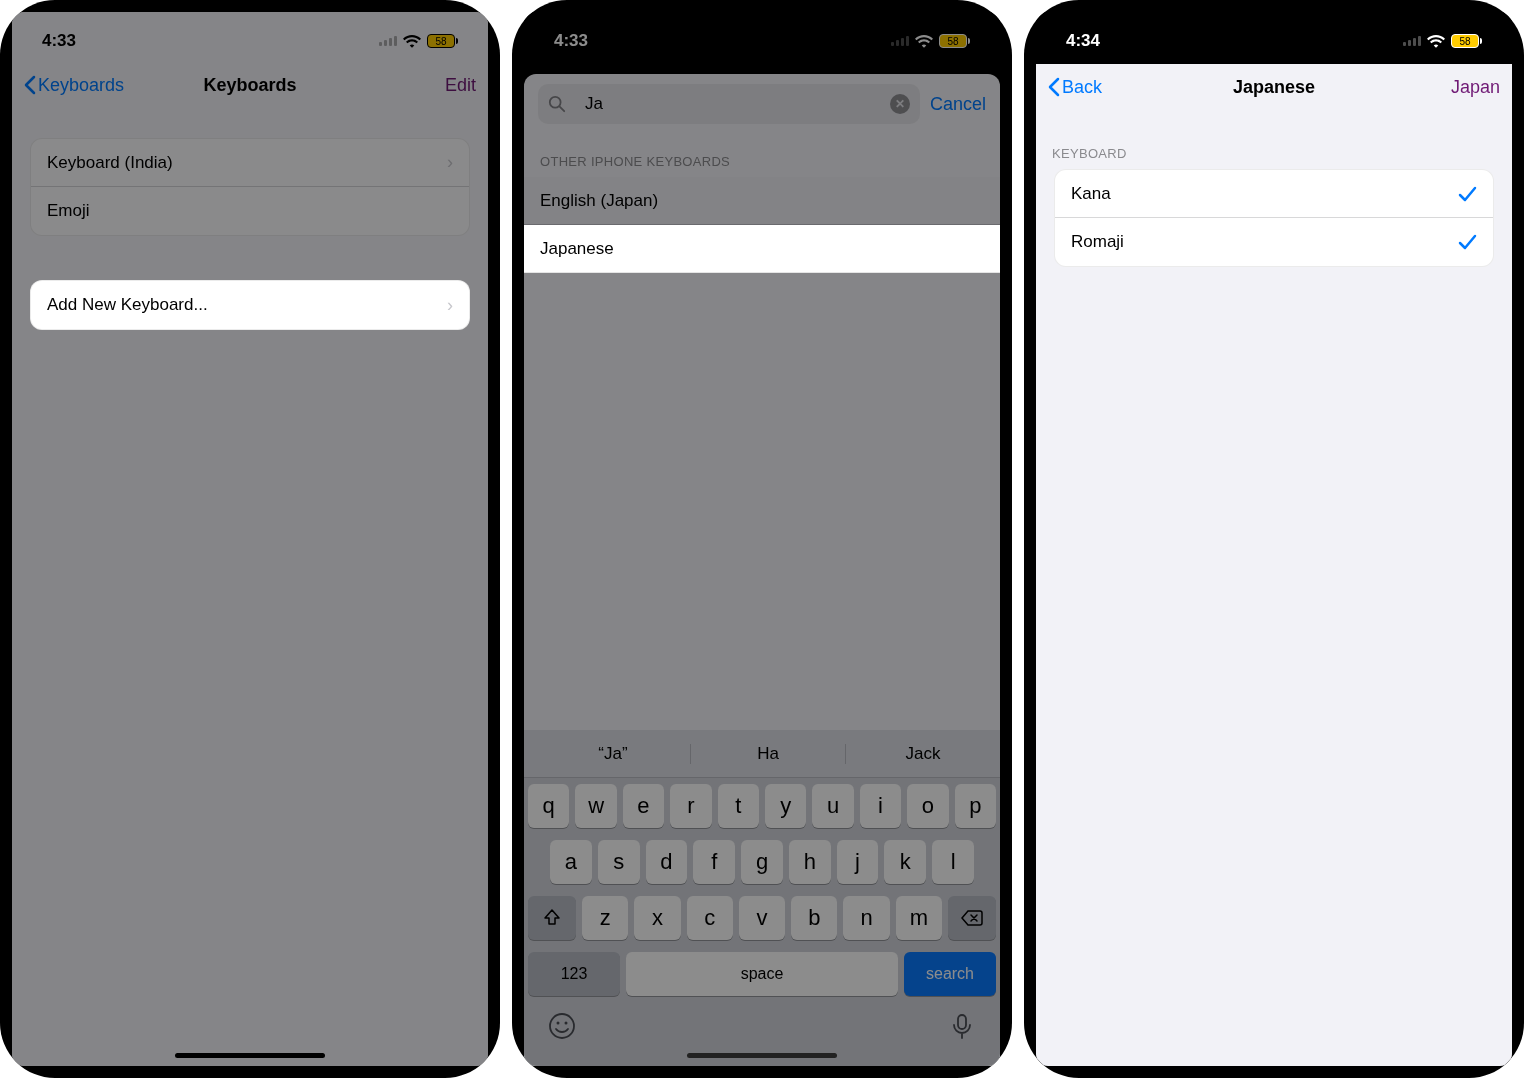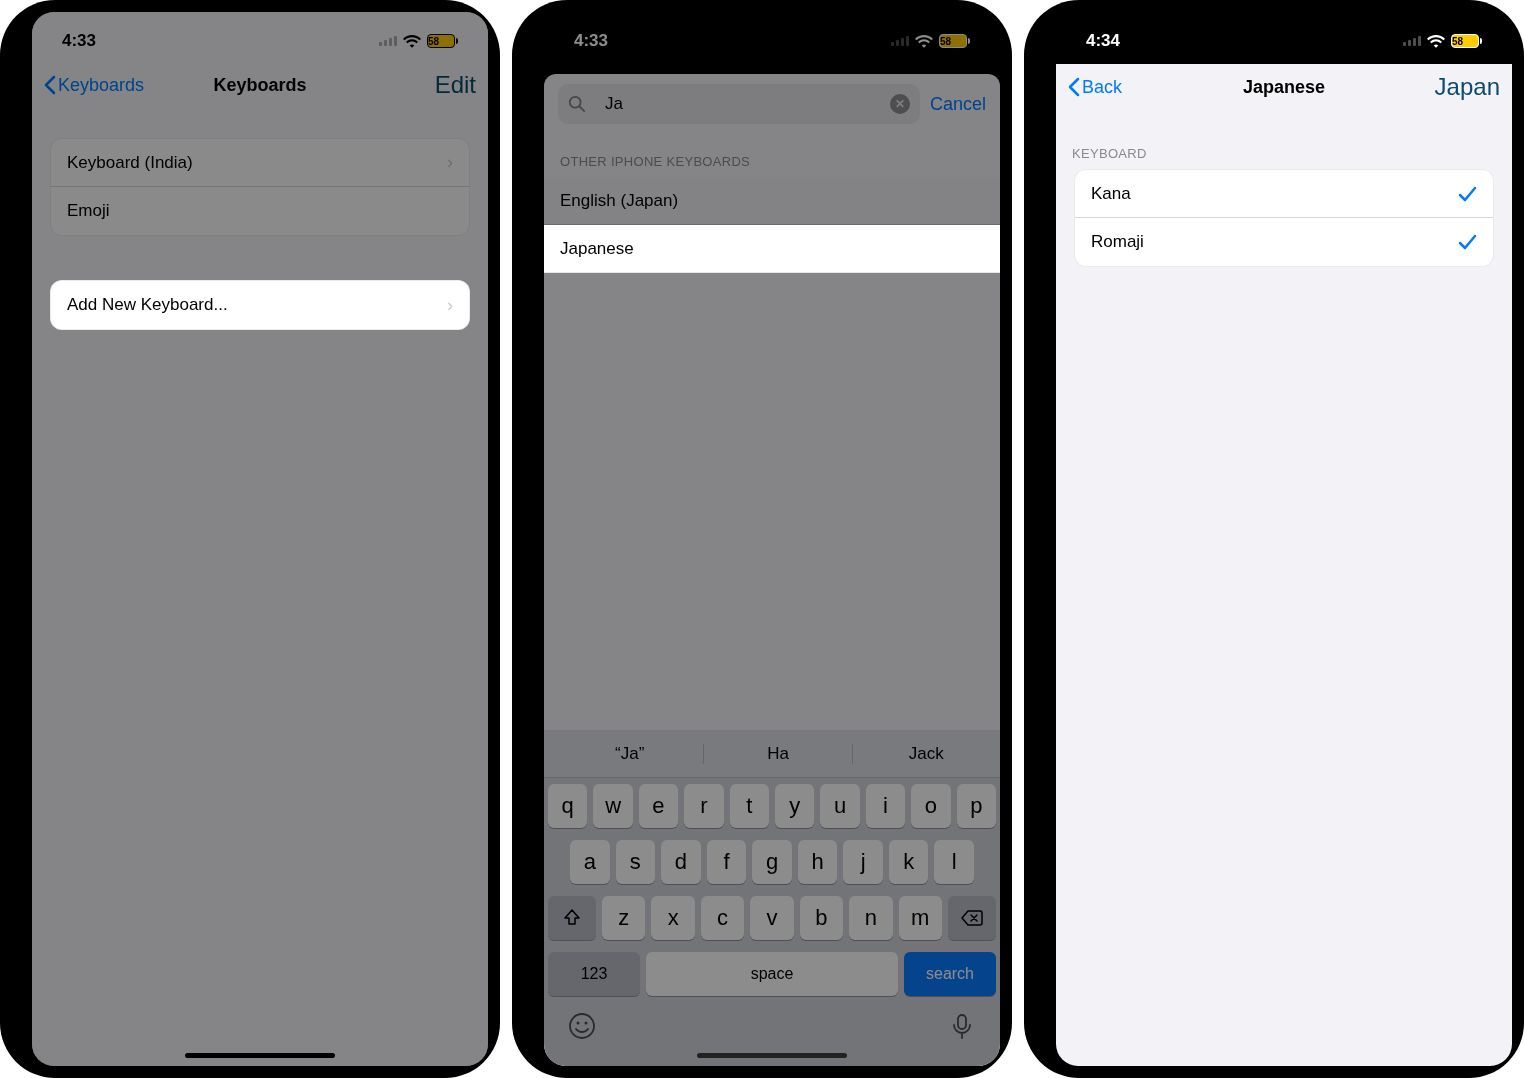--- a/index.html
+++ b/index.html
@@ -1,35 +1,35 @@
 <!DOCTYPE html>
 <html><head>
 <meta charset="utf-8">
 <style>
   * { box-sizing: border-box; margin: 0; padding: 0; font-family: -apple-system, BlinkMacSystemFont, "Segoe UI", Helvetica, Arial, sans-serif; }
   body { background: #fff; display: flex; gap: 12px; padding: 0; width: 1524px; height: 1078px; }
   .phone { position: relative; width: 500px; height: 1078px; background: #000; border-radius: 55px; overflow: hidden; flex-shrink: 0; }
-  .screen { position: absolute; inset: 12px; background: #f2f2f7; border-radius: 22px; overflow: hidden; margin-left: 20px; }
+  .screen { position: absolute; inset: 12px; background: #f2f2f7; border-radius: 12px; overflow: hidden; }
   .dim::after { content: ""; position: absolute; inset: 0; background: rgba(0,0,0,0.45); pointer-events: none; z-index: 5; }
   .status-bar { height: 50px; display: flex; align-items: center; justify-content: space-between; padding: 8px 30px 0; font-size: 17px; font-weight: 600; }
   .black-top .status-bar { background:#000; color:#fff; }
   .black-top .screen { background:#000; }
   .status-right { display: flex; align-items: center; gap: 6px; }
   .dots { display:flex; gap:2px; align-items:flex-end; }
   .dots span { width:3px; border-radius:1px; background: currentColor; opacity:.3; }
   .dots span:nth-child(1){height:4px}.dots span:nth-child(2){height:6px}.dots span:nth-child(3){height:8px}.dots span:nth-child(4){height:10px}
   .wifi-icon { width:18px; height:14px; }
   .battery { display:flex; align-items:center; gap:1px; }
-  .battery-body { width: 28px; height: 14px; border: 1.5px solid currentColor; border-radius: 4px; position: relative; background: #ffcc00; color:#000; display:flex; align-items:center; font-size:10px; font-weight:700; }
+  .battery-body { width: 28px; height: 14px; border: 1.5px solid currentColor; border-radius: 4px; position: relative; background: #ffcc00; color:#000; display:flex; align-items:center; justify-content:center; font-size:10px; font-weight:400; }
   .black-top .battery-body { border-color:#fff; }
   .battery-tip { width:2px; height:6px; background: currentColor; border-radius: 0 2px 2px 0; }
   .nav-bar { height: 46px; display: flex; align-items: center; justify-content: space-between; padding: 0 12px; position: relative; }
   .nav-title { position:absolute; left:0; right:0; text-align:center; font-size: 18px; font-weight: 600; pointer-events:none; }
   .nav-left { display:flex; align-items:center; color:#007aff; font-size:18px; gap:2px; z-index:1; }
-  .nav-right { color:#0c4a6e; font-size:24px; z-index:1; }
+  .nav-right { color:#701a75; font-size:18px; z-index:1; }
   .chevron-back { width:12px; height:20px; }
   .content { padding-top: 30px; }
   .list-block { margin: 0 18px; background: #fff; border-radius: 12px; border: 1px solid rgba(0,0,0,0.08); }
   .list-block.dim-block { background: rgba(255,255,255,0.7); }
   .row { height: 48px; display:flex; align-items:center; justify-content:space-between; padding: 0 16px; font-size: 17px; border-bottom: 0.5px solid rgba(60,60,67,0.2); }
   .row:last-child { border-bottom: none; }
   .chevron-r { color: #c7c7cc; font-size:18px; }
   .bright { position: relative; z-index: 10; background:#fff; border-radius:12px; }
   .bright-row { position:relative; z-index:10; background:#fff; }
   .home-indicator { position:absolute; bottom:8px; left:50%; transform:translateX(-50%); width:150px; height:5px; background:#000; border-radius:3px; z-index:20; }

